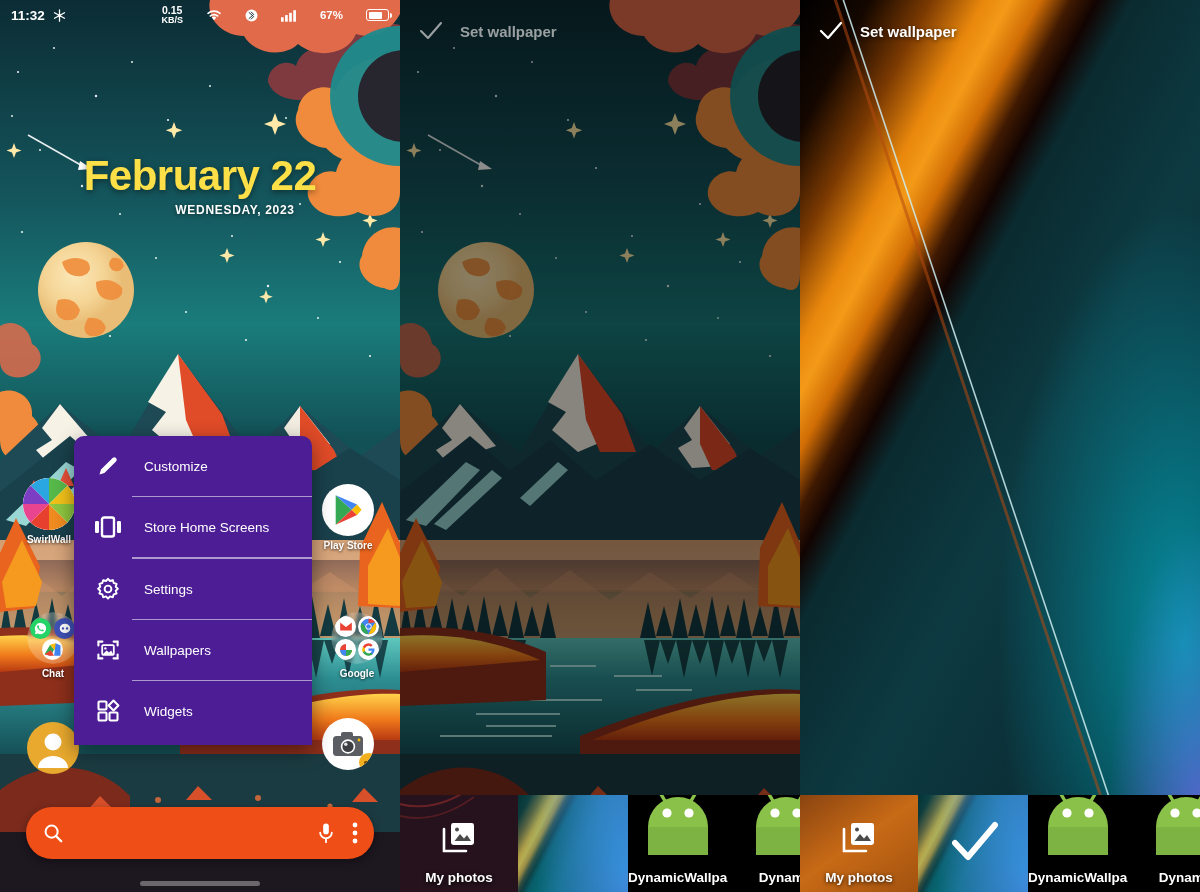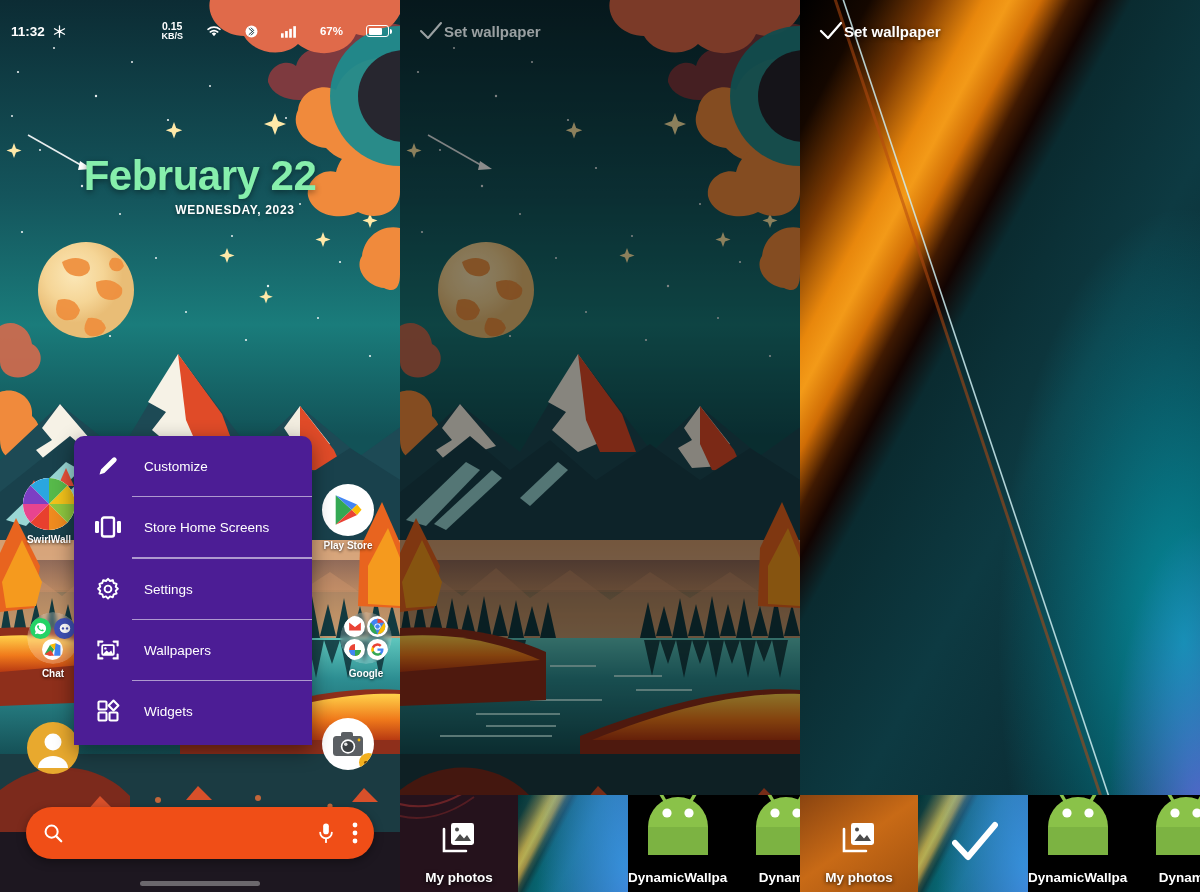--- a/index.html
+++ b/index.html
@@ -15,34 +15,34 @@
   .panel { position:relative; height:892px; overflow:hidden; }
   #panel-home      { width:400px; }
   #panel-picker    { width:400px; }
   #panel-selected  { width:400px; }
 
   
   .wall { position:absolute; inset:0; overflow:hidden;
           background:linear-gradient(#0d2f38 0%, #13565c 38%, #1b7d7c 56%, #145f62 70%, #123f47 100%); }
 
   
-  .statusbar { position:absolute; top:16px; left:0; right:0; height:30px; z-index:40;
+  .statusbar { position:absolute; top:0; left:0; right:0; height:30px; z-index:40;
                display:flex; justify-content:space-between;
                padding:0 11px; color:#fff; font-size:13.5px; font-weight:600; }
   .sb-left { display:flex; align-items:center; gap:7px; }
   .sb-right{ display:flex; align-items:center; gap:23px; font-size:11.5px; font-weight:700;}
   .kbs { line-height:1; text-align:center; font-size:9px; font-weight:700; }
   .kbs b{ display:block; font-size:10.5px; }
   .batt { width:23px; height:12px; border:1.6px solid #fff; border-radius:3px; position:relative;
           display:inline-block; }
   .batt::after{content:"";position:absolute;right:-4px;top:3px;width:2.5px;height:5px;background:#fff;border-radius:0 2px 2px 0;}
   .batt i{ position:absolute; left:1.5px; top:1.5px; bottom:1.5px; width:62%; background:#fff; border-radius:1px; }
 
   .clockwidget { position:absolute; top:152px; left:0; right:0; text-align:center; z-index:20; }
-  .clockwidget .big { color:#86efac; font-size:42px; font-weight:700; letter-spacing:-.5px;
+  .clockwidget .big { color:#fde047; font-size:42px; font-weight:700; letter-spacing:-.5px;
                       text-shadow:0 2px 6px rgba(0,0,0,.45); }
   .clockwidget .sub { color:#fff; font-size:12px; font-weight:700; letter-spacing:.7px;
                       margin-top:3px; margin-left:70px; text-shadow:0 1px 4px rgba(0,0,0,.5); }
 
   .appicon { position:absolute; width:62px; text-align:center; z-index:22; }
   .appicon .glyph { width:52px; height:52px; margin:0 auto; border-radius:50%;
                     display:flex; align-items:center; justify-content:center; overflow:hidden; }
   .appicon .lbl { margin-top:4px; color:#fff; font-size:10px; font-weight:600;
                   text-shadow:0 1px 3px rgba(0,0,0,.75); white-space:nowrap; }
 
@@ -69,21 +69,21 @@
              background:#4c1d95; border-radius:10px 10px 0 0;
              box-shadow:0 6px 20px rgba(0,0,0,.45); padding:0 0 4px 0; overflow:hidden; }
   .ctxitem { display:flex; align-items:center; height:60px; padding:0 14px; position:relative; cursor:pointer; }
   .ctxitem .ci-ic { width:40px; display:flex; justify-content:center; align-items:center; }
   .ctxitem .ci-tx { color:#fff; font-size:13.5px; margin-left:16px; font-weight:400; }
   .ctxsep { height:1px; background:rgba(255,255,255,.55); margin-left:58px; margin-right:0; }
 
   
   .dimmer { position:absolute; inset:0; background:rgba(0,0,0,.45); z-index:5; }
   .picker-top { position:absolute; top:0; left:0; right:0; height:62px; z-index:30;
-                display:flex; align-items:center; padding-left:18px; }
+                display:flex; align-items:center; padding-left:18px; gap:16px; }
   .picker-top .chk { width:26px; height:26px; display:flex; align-items:center; justify-content:center; }
   .picker-top .ttl { font-size:15px; font-weight:700; }
   .dimtxt { color:#9aa0a2; }
   .brighttxt { color:#ffffff; text-shadow:0 1px 4px rgba(0,0,0,.6); }
 
   .tray { position:absolute; left:0; right:0; bottom:0; height:97px; z-index:30; display:flex; }
   .tray-cell { position:relative; flex:0 0 auto; height:97px; overflow:hidden; }
   .tray-cell .cap { position:absolute; left:0; right:0; bottom:7px; text-align:center;
                     color:#fff; font-size:13.5px; font-weight:700;
                     text-shadow:0 1px 4px rgba(0,0,0,.85); white-space:nowrap; }
@@ -392,21 +392,21 @@
         <svg width="30" height="32" viewBox="0 0 24 26">
           <path d="M2 1 L15 12.8 L2 25 Z" fill="#34a853"></path>
           <path d="M2 1 L15 12.8 L19.4 8.6 Z" fill="#4285f4"></path>
           <path d="M2 25 L15 12.8 L19.4 17 Z" fill="#ea4335"></path>
           <path d="M19.4 8.6 L23 12.8 L19.4 17 L15 12.8 Z" fill="#fbbc04"></path>
         </svg>
       </div>
       <div class="lbl">Play Store</div>
     </div>
 
-    <div class="appicon" style="left:335px; top:612px;text-align:center;">
+    <div class="appicon" style="left:326px; top:612px;text-align:center;">
       <div class="glyph">
         <div class="folder" style="background:rgba(255,255,255,.2);">
           <div class="mini" style="left:4px; top:4px; background:#fff;">
             <svg width="14" height="11" viewBox="0 0 24 18">
                 <path fill="#ea4335" d="M2 2 L12 10 L22 2 L22 16 L2 16z"></path>
                 <path fill="#fff" d="M2 2 L12 10 L22 2 L12 6z" opacity=".25"></path>
               </svg>
           </div>
           <div class="mini" style="left:27px; top:4px; background:#fff;">
             <svg width="17" height="17" viewBox="0 0 24 24">

